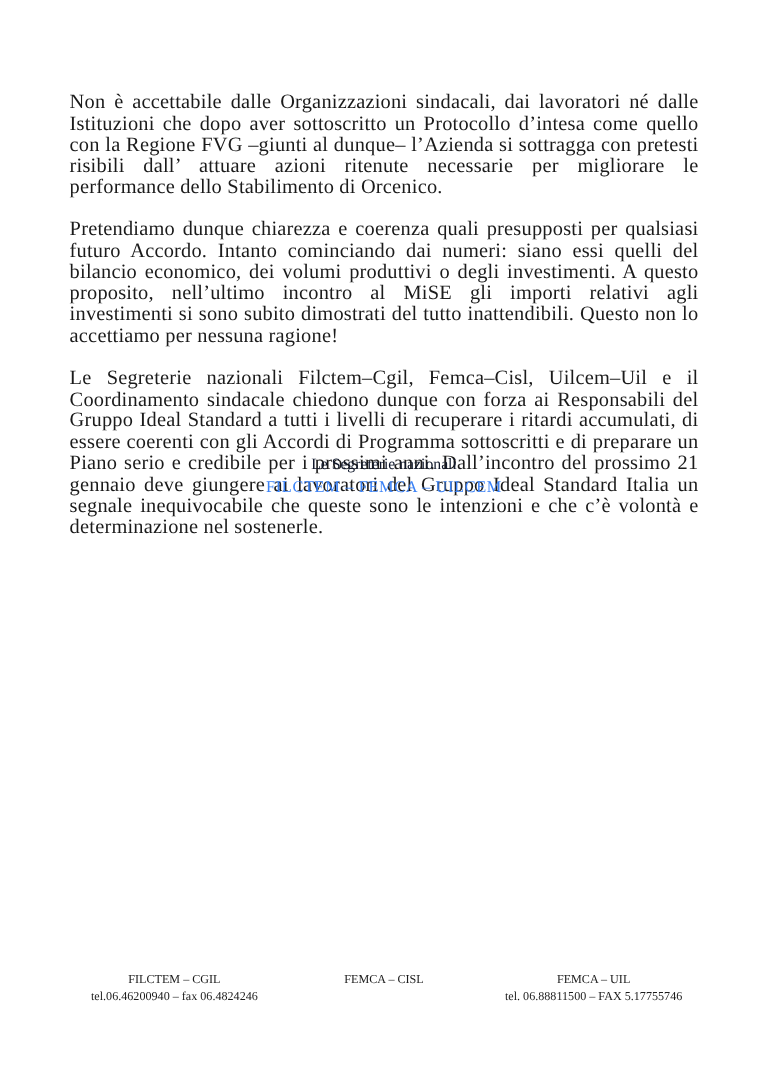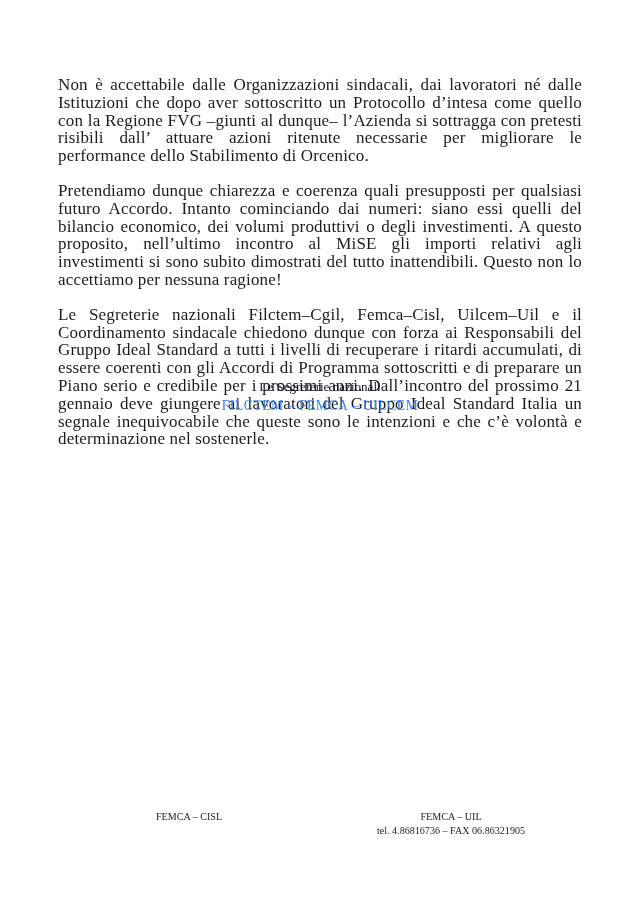--- a/index.html
+++ b/index.html
@@ -98,21 +98,25 @@
     <p class="body-par">Le Segreterie nazionali Filctem–Cgil, Femca–Cisl, Uilcem–Uil e il Coordinamento sindacale chiedono dunque con forza ai Responsabili del Gruppo Ideal Standard a tutti i livelli di recuperare i ritardi accumulati, di essere coerenti con gli Accordi di Programma sottoscritti e di preparare un Piano serio e credibile per i prossimi anni. Dall’incontro del prossimo 21 gennaio deve giungere ai lavoratori del Gruppo Ideal Standard Italia un segnale inequivocabile che queste sono le intenzioni e che c’è volontà e determinazione nel sostenerle.</p>
   </div>
 
   <div class="signature-block">
     <div class="sig-line-1">Le Segreterie nazionali</div>
     <div class="sig-line-2">FILCTEM – FEMCA – UILCEM</div>
   </div>
 
   <div class="footer">
     <div class="footer-col">
+      <div class="footer-org">FILCTEM – CGIL</div>
+      <div class="footer-contact">tel.06.46200940 – fax 06.4824246</div>
+    </div>
+    <div class="footer-col">
       <div class="footer-org">FEMCA – CISL</div>
     </div>
     <div class="footer-col">
       <div class="footer-org">FEMCA – UIL</div>
-      <div class="footer-contact">tel. 4.86816736 – FAX 06.86321905</div>
+      <div class="footer-contact">tel. 06.88811500 – FAX 5.17755746</div>
     </div>
   </div>
 
 </div>
 
 </body></html>

